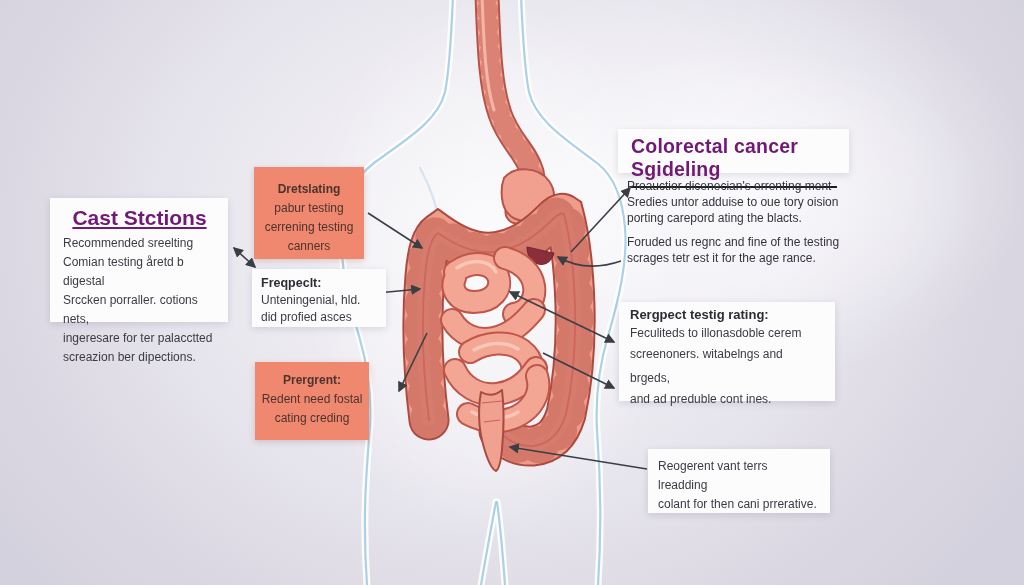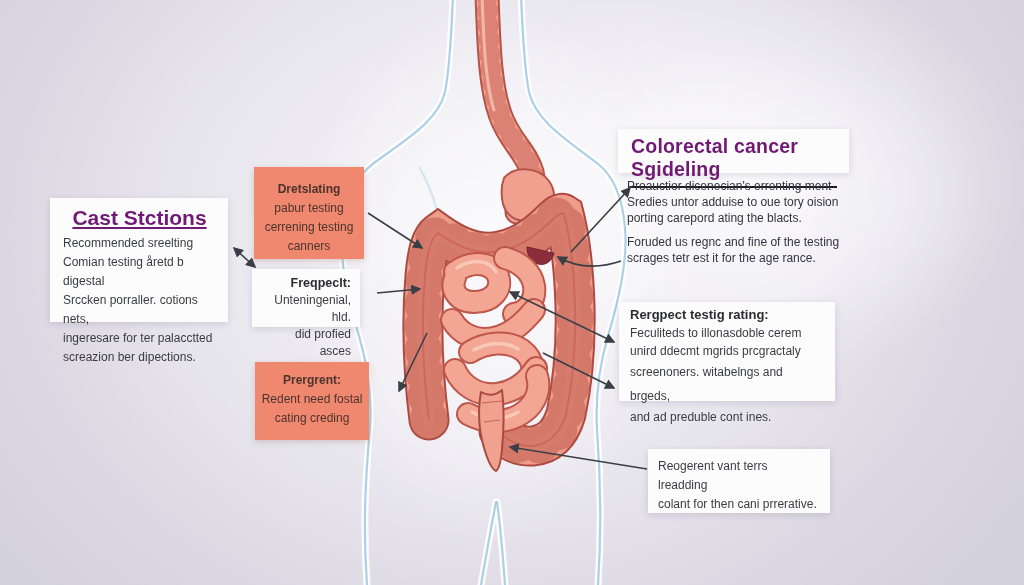--- a/index.html
+++ b/index.html
@@ -143,21 +143,21 @@
     <div class="t-line">screazion ber dipections.</div>
   </div>
 
   <div class="box box-orange" style="left:254px;top:167px;width:110px;height:92px;padding-top:13px;">
     <div class="t-line" style="font-weight:bold;">Dretslating</div>
     <div class="t-line">pabur testing</div>
     <div class="t-line">cerrening testing</div>
     <div class="t-line">canners</div>
   </div>
 
-  <div class="box box-white" style="left:252px;top:269px;width:108px;height:58px;padding:6px 9px;text-align:right;">
+  <div class="box box-white" style="left:252px;top:269px;width:134px;height:58px;padding:6px 9px;">
     <div class="t-bold" style="line-height:17px;">Freqpeclt:</div>
     <div class="t-line" style="line-height:17px;">Unteningenial, hld.</div>
     <div class="t-line" style="line-height:17px;">did profied asces</div>
   </div>
 
   <div class="box box-orange" style="left:255px;top:362px;width:114px;height:78px;padding-top:9px;">
     <div class="t-line" style="font-weight:bold;">Prergrent:</div>
     <div class="t-line">Redent need fostal</div>
     <div class="t-line">cating creding</div>
   </div>
@@ -174,21 +174,20 @@
   </div>
 
   <div class="plain-text" style="left:627px;top:234px;width:240px;">
     <div class="t-line" style="line-height:16px;">Foruded us regnc and fine of the testing</div>
     <div class="t-line" style="line-height:16px;">scrages tetr est it for the age rance.</div>
   </div>
 
   <div class="box box-white" style="left:619px;top:302px;width:216px;height:99px;padding:4px 11px;">
     <div class="t-bold" style="font-size:13px;line-height:18px;">Rergpect testig rating:</div>
     <div class="t-line" style="line-height:18px;">Feculiteds to illonasdoble cerem</div>
-    <div class="t-line" style="line-height:18px;">unird ddecmt mgrids prcgractaly</div>
     <div class="t-line" style="line-height:24px;">screenoners. witabelngs and brgeds,</div>
     <div class="t-line" style="line-height:18px;">and ad preduble cont ines.</div>
   </div>
 
   <div class="box box-white" style="left:648px;top:449px;width:182px;height:64px;padding:8px 10px;">
     <div class="t-line">Reogerent vant terrs lreadding</div>
     <div class="t-line">colant for then cani prrerative.</div>
   </div>
 
 </div>

